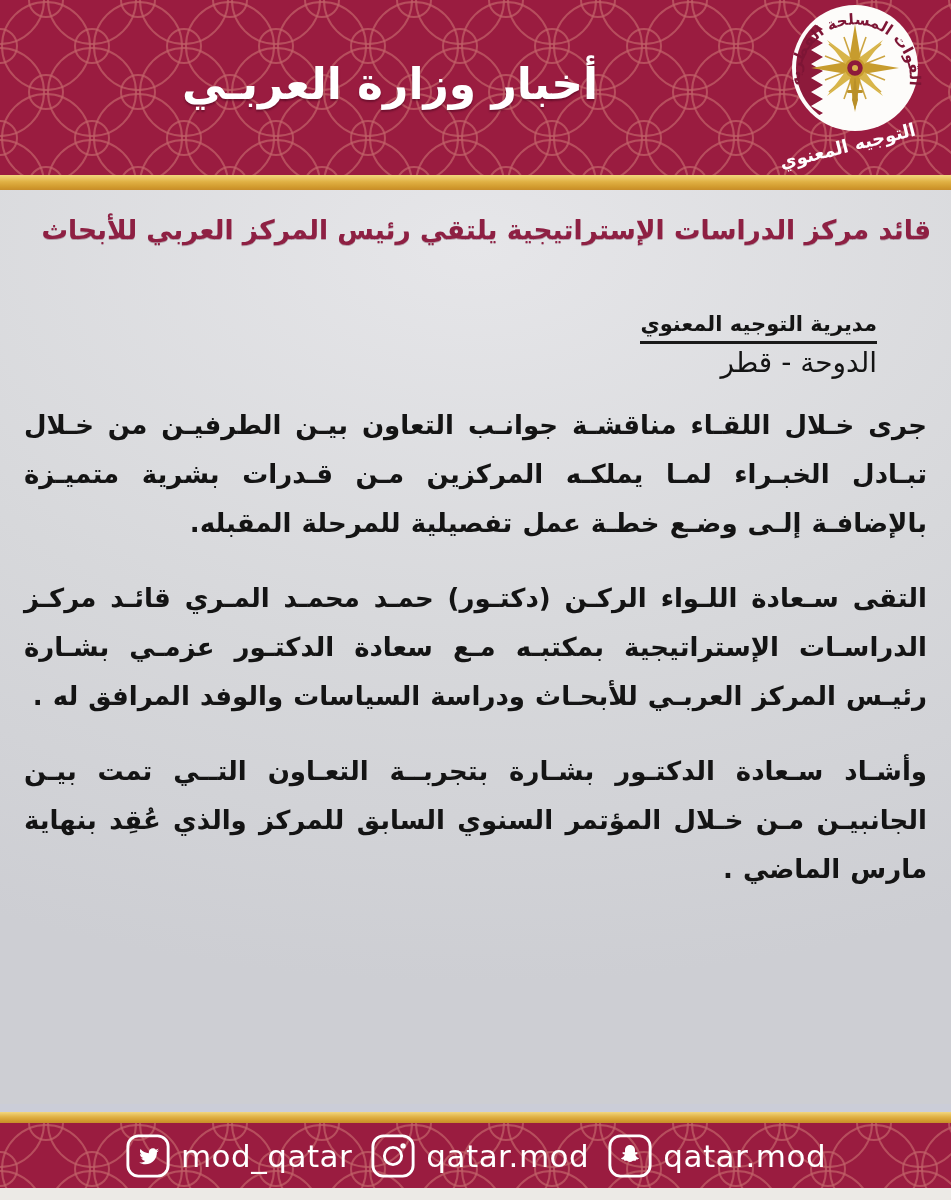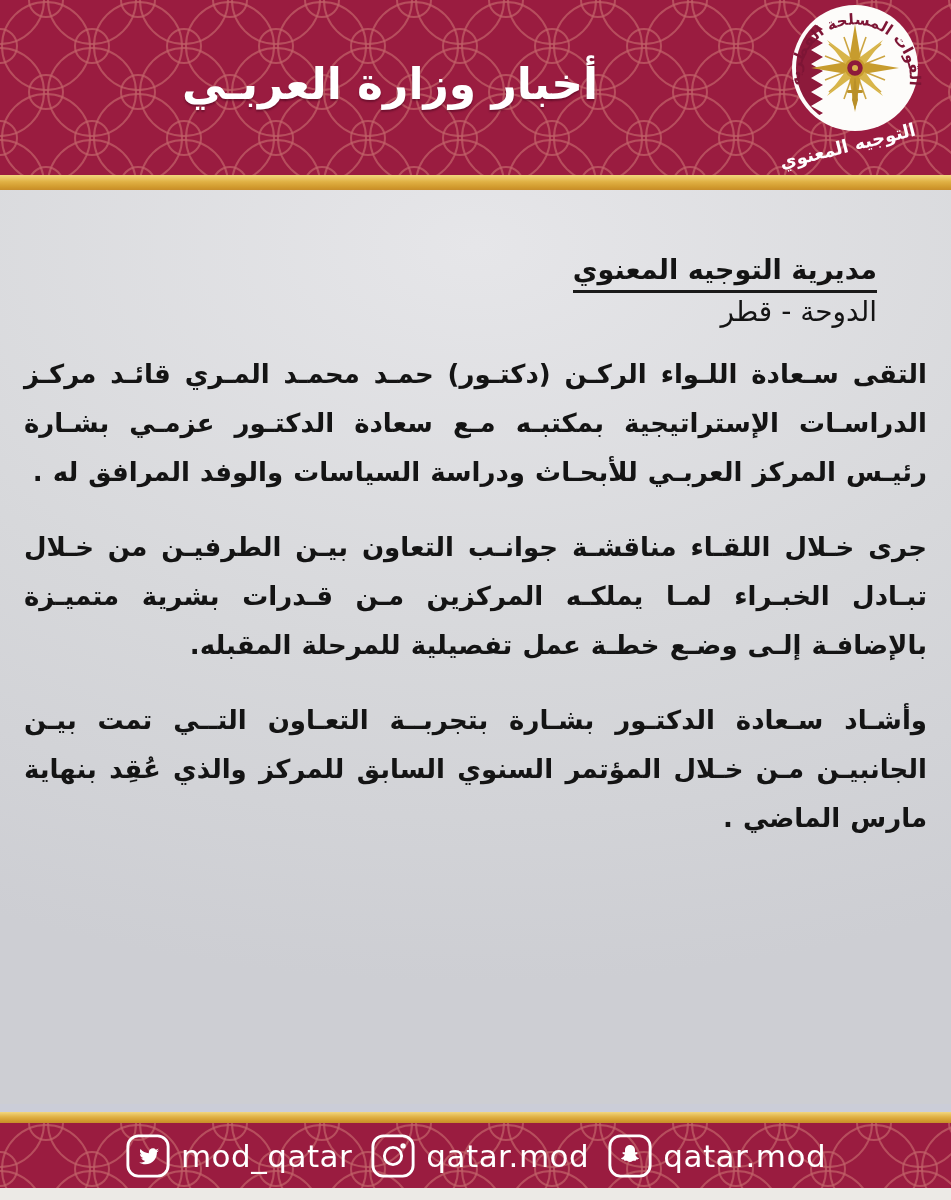--- a/index.html
+++ b/index.html
@@ -31,21 +31,21 @@
     flex:1 1 auto;position:relative;display:flex;flex-direction:column;
     background:radial-gradient(ellipse 120% 80% at 50% 6%, #e6e6e9 0%, #d7d8db 55%, #cdced3 100%);
   }
   .article-headline{
     margin:22px 20px 0 20px;text-align:right;
     color:#8e2043;font-size:26.5px;font-weight:bold;line-height:1.35;
     text-shadow:0 1px 0 rgba(80,10,35,.30);
   }
   .dateline{margin:64px 74px 0 24px;text-align:right;color:#141414;}
   .byline{
-    display:inline-block;font-size:27px;font-weight:bold;
+    display:inline-block;font-size:21px;font-weight:bold;
     border-bottom:3px solid #1a1a1a;padding-bottom:5px;
   }
   .dateline-location{margin-top:2px;font-size:28px;font-weight:normal;}
   .dateline-date{margin-top:9px;font-size:24px;font-weight:bold;}
   .article-body{margin:22px 24px 0 24px;color:#141414;}
   .article-body p{
     margin:0 0 26px 0;font-size:26px;font-weight:bold;line-height:49px;
     text-align:justify;text-align-last:right;word-spacing:1px;
   }
   .lavender-strip{margin-top:auto;height:8px;background:#cbcdd8;}
@@ -137,29 +137,30 @@
 
           <text x="84" y="150" text-anchor="middle" font-size="18" font-weight="bold" fill="#ffffff" transform="rotate(-14 84 150)">التوجيه المعنوي</text>
         </svg>
       </div>
     </div>
   </header>
 
   <div class="gold-bar top"></div>
 
   <main class="sheet">
+    <h1 class="article-headline">قائد مركز الدراسات الإستراتيجية يلتقي رئيس المركز العربي للأبحاث</h1>
 
     <div class="dateline">
       <span class="byline">مديرية التوجيه المعنوي</span>
       <div class="dateline-location">الدوحة - قطر</div>
     </div>
 
     <div class="article-body">
+      <p>جرى خـلال اللقـاء مناقشـة جوانـب التعاون بيـن الطرفيـن من خـلال تبـادل الخبـراء لمـا يملكـه المركزين مـن قـدرات بشرية متميـزة بالإضافـة إلـى وضـع خطـة عمل تفصيلية للمرحلة المقبله.</p>
       <p>التقى سـعادة اللـواء الركـن (دكتـور) حمـد محمـد المـري قائـد مركـز الدراسـات الإستراتيجية بمكتبـه مـع سعادة الدكتـور عزمـي بشـارة رئيـس المركز العربـي للأبحـاث ودراسة السياسات والوفد المرافق له .</p>
-      <p>جرى خـلال اللقـاء مناقشـة جوانـب التعاون بيـن الطرفيـن من خـلال تبـادل الخبـراء لمـا يملكـه المركزين مـن قـدرات بشرية متميـزة بالإضافـة إلـى وضـع خطـة عمل تفصيلية للمرحلة المقبله.</p>
       <p>وأشـاد سـعادة الدكتـور بشـارة بتجربــة التعـاون التــي تمت بيـن الجانبيـن مـن خـلال المؤتمر السنوي السابق للمركز والذي عُقِد بنهاية مارس الماضي .</p>
     </div>
 
     <div class="lavender-strip"></div>
   </main>
 
   <div class="gold-bar bottom"></div>
 
   <footer class="banner footer-band">
     <svg class="pattern-svg" width="951" height="90" aria-hidden="true">

